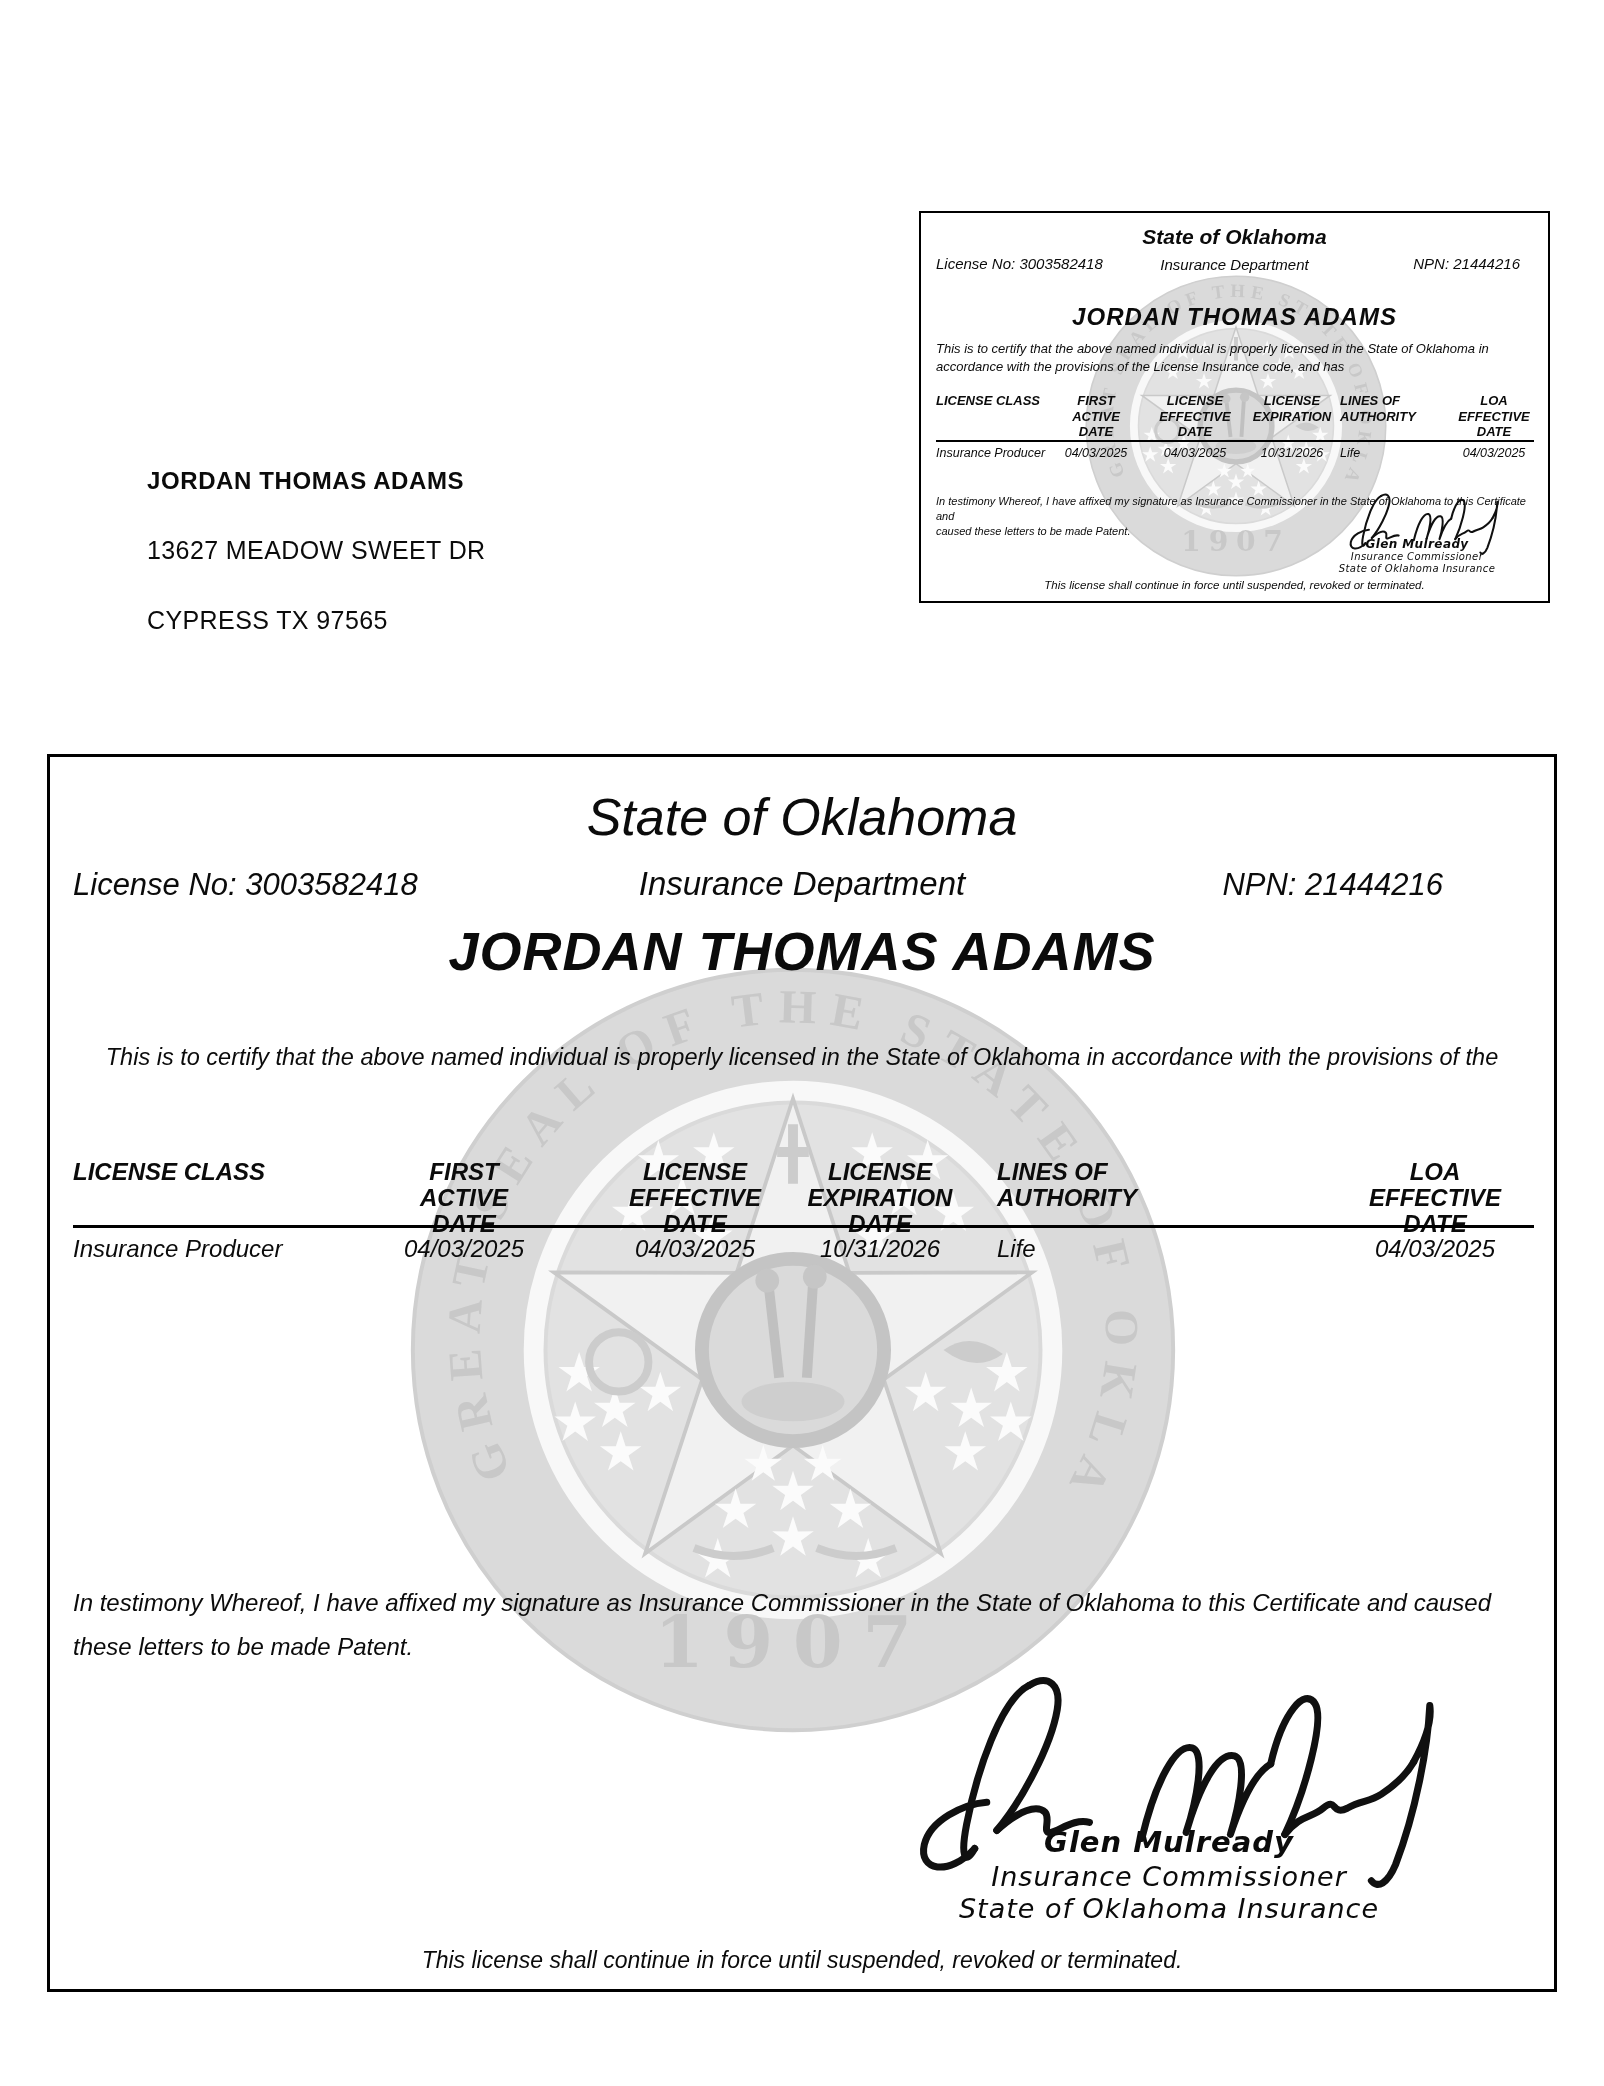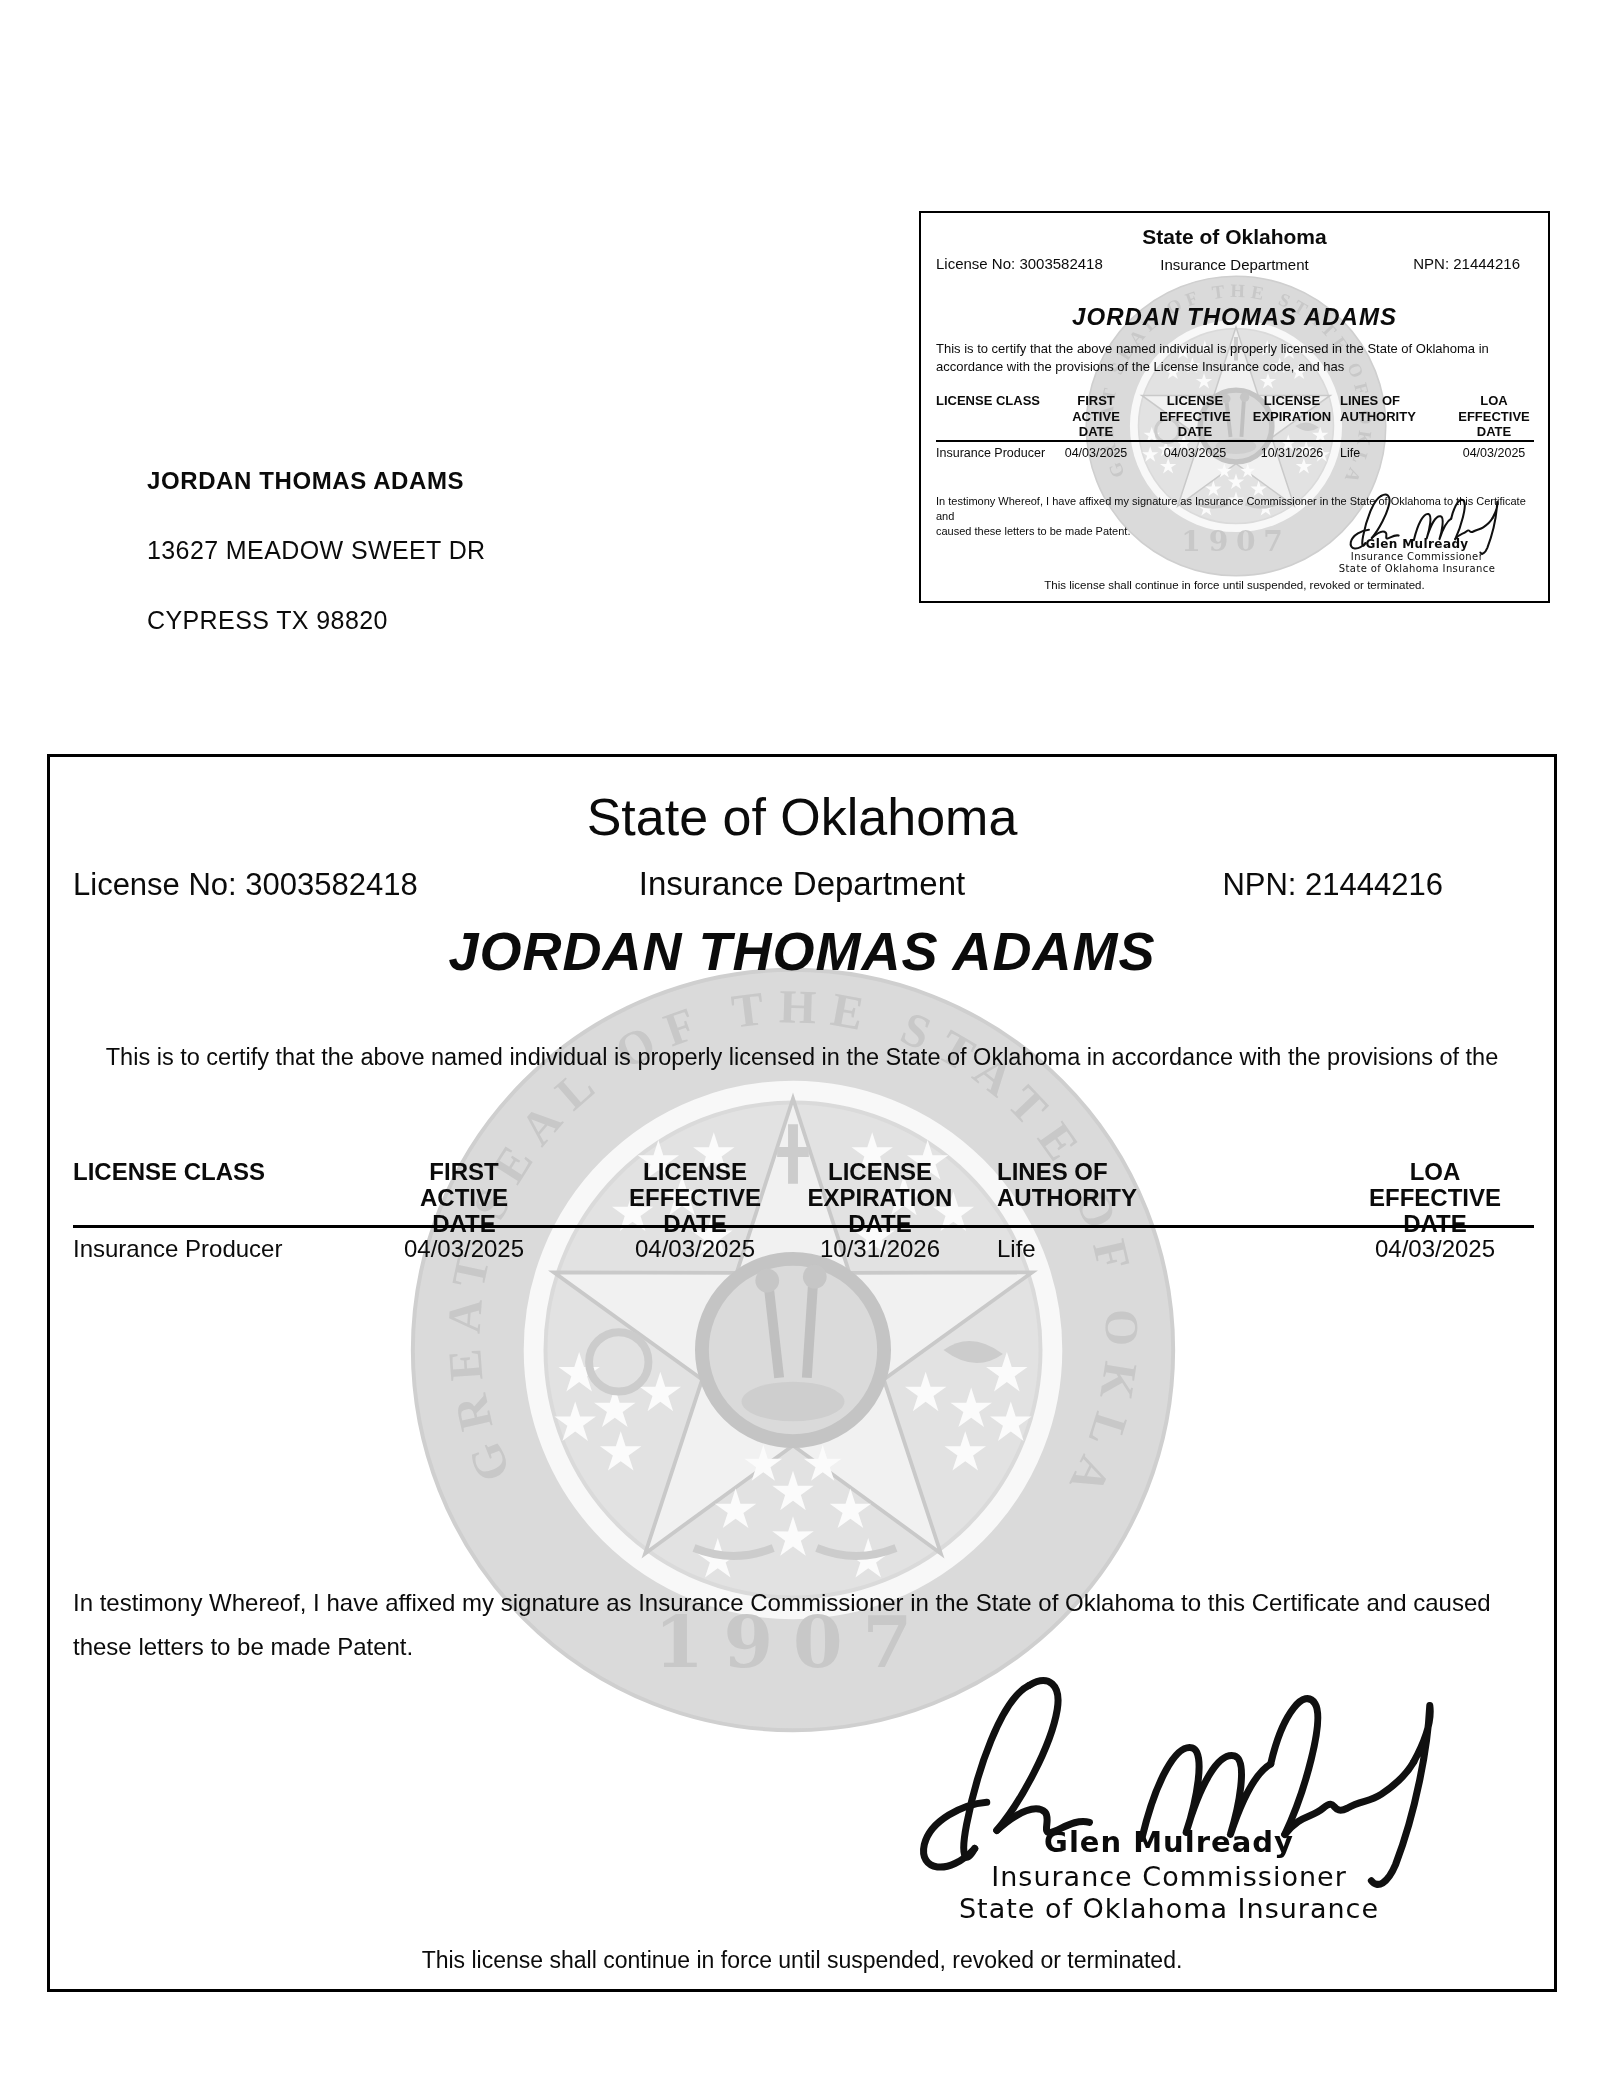--- a/index.html
+++ b/index.html
@@ -3,21 +3,21 @@
 <meta charset="utf-8">
 <style>
   html,body{margin:0;padding:0;background:#ffffff;width:1604px;height:2086px;overflow:hidden;
     font-family:"Liberation Sans", sans-serif;color:#0b0b0b;}
   
   .mailing{position:absolute;left:147px;top:461px;line-height:39px;}
   .m-name{font-weight:bold;font-size:24px;letter-spacing:.6px;}
   .m-line{font-size:25px;letter-spacing:.4px;margin-top:31px;}
   
   .doc{position:absolute;background:#ffffff;box-sizing:border-box;}
-  .doc > div{position:absolute;z-index:1;}
+  .doc > div{position:absolute;z-index:1;font-style:italic;}
   .doc > svg.sealwrap{position:absolute;z-index:0;}
   .ctr{left:0;right:0;text-align:center;}
   
   .card{left:919px;top:211px;width:631px;height:392px;border:2px solid #000;}
   .card .seal-sm{left:159px;top:57px;width:312px;height:312px;}
   .card .c-title{top:12px;font-weight:bold;font-size:21px;}
   .card .c-lic{left:15px;top:42px;font-size:15px;}
   .card .c-dept{top:43px;font-size:15px;}
   .card .c-npn{right:28px;top:42px;font-size:15px;}
   .card .c-name{top:90px;font-weight:bold;font-style:italic;font-size:24px;letter-spacing:1px;}
@@ -135,21 +135,21 @@
         <path d="M404,182 C420,162 430,166 442,156 C456,144 450,164 466,156 C480,148 488,150 500,142 C512,134 524,124 532,110"></path>
         <path d="M532,110 C544,88 550,68 548,54 C546,96 534,160 514,212 C506,231 496,236 490,228"></path>
       </g>
     </symbol>
   </defs>
 </svg>
 
 <div class="mailing">
   <div class="m-name">JORDAN THOMAS ADAMS</div>
   <div class="m-line">13627 MEADOW SWEET DR</div>
-  <div class="m-line">CYPRESS TX 98820</div>
+  <div class="m-line">CYPRESS TX 97565</div>
 </div>
 
 <div class="doc card">
   <svg class="sealwrap seal-sm">
       <use href="#seal-sym" xlink:href="#seal-sym"></use>
     </svg>
   <div class="ctr c-title">State of Oklahoma</div>
   <div class="c-lic">License No: 3003582418</div>
   <div class="ctr c-dept">Insurance Department</div>
   <div class="c-npn">NPN: 21444216</div>

